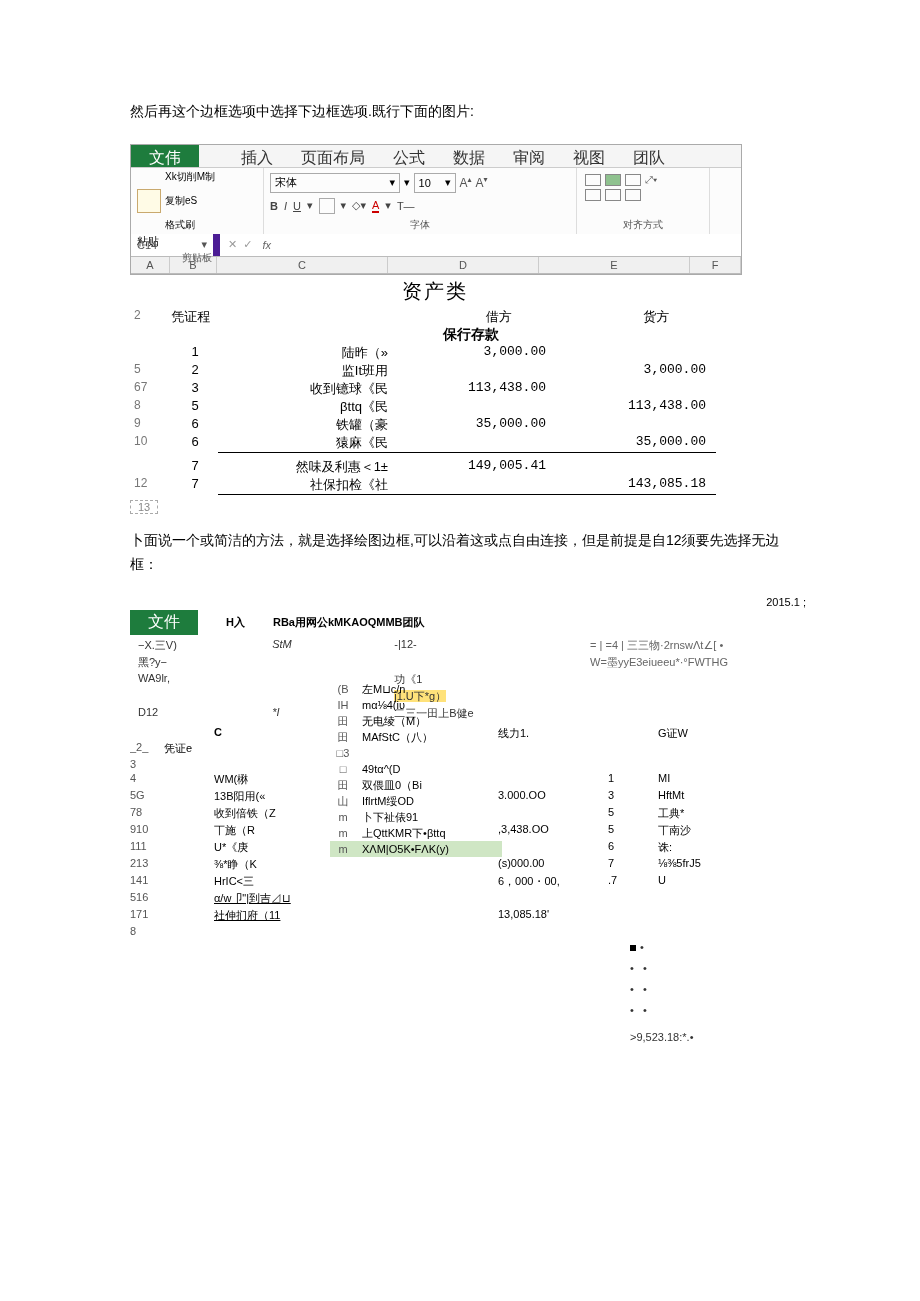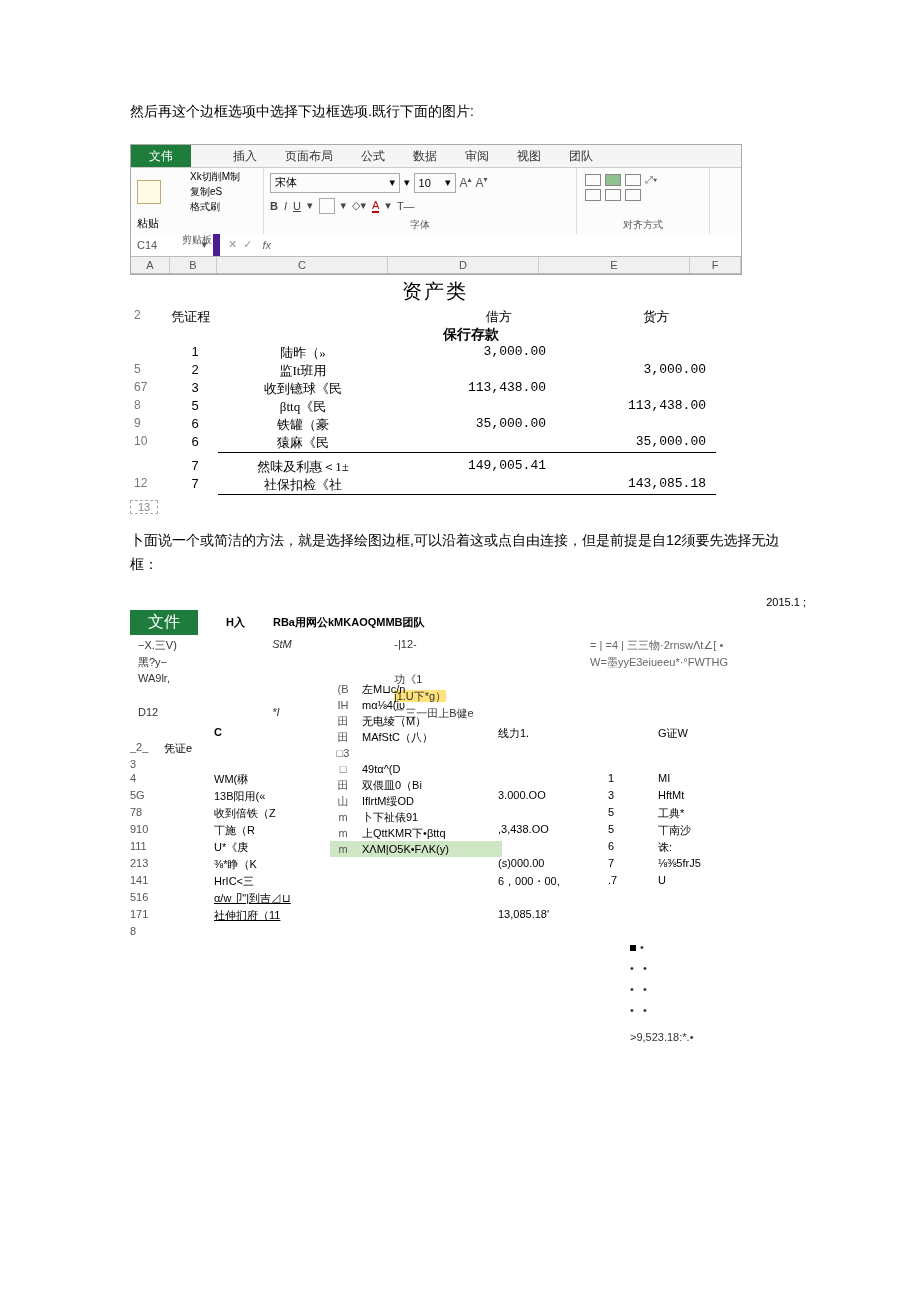--- a/index.html
+++ b/index.html
@@ -26,21 +26,21 @@
   .ribbon-tabs {
     display: flex;
     align-items: stretch;
     border-bottom: 1px solid #ccc;
     height: 22px;
     background: #f5f5f5;
   }
   .ribbon-tab {
     padding: 3px 14px;
     color: #333;
-    font-size: 12px;
+    font-size: 16px;
   }
   .ribbon-tab.file {
     background: #1e7c3d;
     color: #fff;
     padding: 3px 18px;
   }
   .ribbon-body {
     display: flex;
     height: 66px;
     background: #fcfcfc;
@@ -115,21 +115,21 @@
   }
   .colheads div{ border-right:1px solid #ccc; text-align:center; padding:2px 0; color:#555;}
   .colA{width:38px;} .colB{width:46px;} .colC{width:170px;} .colD{width:150px;} .colE{width:150px;} .colF{width:50px;}
   
   .sheet {
     width:610px; font-size:13px;
   }
   .srow { display:flex; }
   .srow .rn{width:38px; color:#777; text-align:left; padding-left:4px; font-size:12px;}
   .srow .b{width:46px; text-align:center;}
-  .srow .c{width:170px; text-align:center; padding-right:8px;font-family:Liberation Serif, serif;}
+  .srow .c{width:170px; text-align:right; padding-right:8px;}
   .srow .d{width:150px; text-align:right; padding-right:10px; font-family:"Courier New",monospace;}
   .srow .e{width:150px; text-align:right; padding-right:10px; font-family:"Courier New",monospace;}
   .title-zc {
     text-align:center; font-family:"KaiTi","STKaiti",serif; font-size:20px; padding:3px 0;
     letter-spacing:2px;
   }
   .hdr-row .c,.hdr-row .d,.hdr-row .e{font-size:13px;}
   .bank-row .d{ text-align:center; font-family:inherit; font-weight:bold; font-size:14px;}
   .rule-top{border-top:1px solid #000;}
   .gap{height:4px;}
@@ -192,21 +192,21 @@
     <div class="ribbon-tab">团队</div>
   </div>
 
   <div class="ribbon-body">
     <div class="rb-group" style="width:120px;">
       <div class="clip-area">
         <div class="clip-top">
           <div class="paste-block">
             <div style="width:22px;height:22px;border:1px solid #c9a96e;background:#fffbe6;"></div>
           </div>
-          <div style="display:flex;flex-direction:column;gap:1px;font-size:10px;margin-left:25px;">
+          <div style="display:flex;flex-direction:column;gap:10px;font-size:10px;">
             <span>Xk切削M制</span>
             <span>复制eS</span>
             <span>格式刷</span>
           </div>
         </div>
         <div style="font-size:11px;">粘贴</div>
       </div>
       <div class="glabel">剪贴板</div>
     </div>
     <div class="rb-group font-area">

